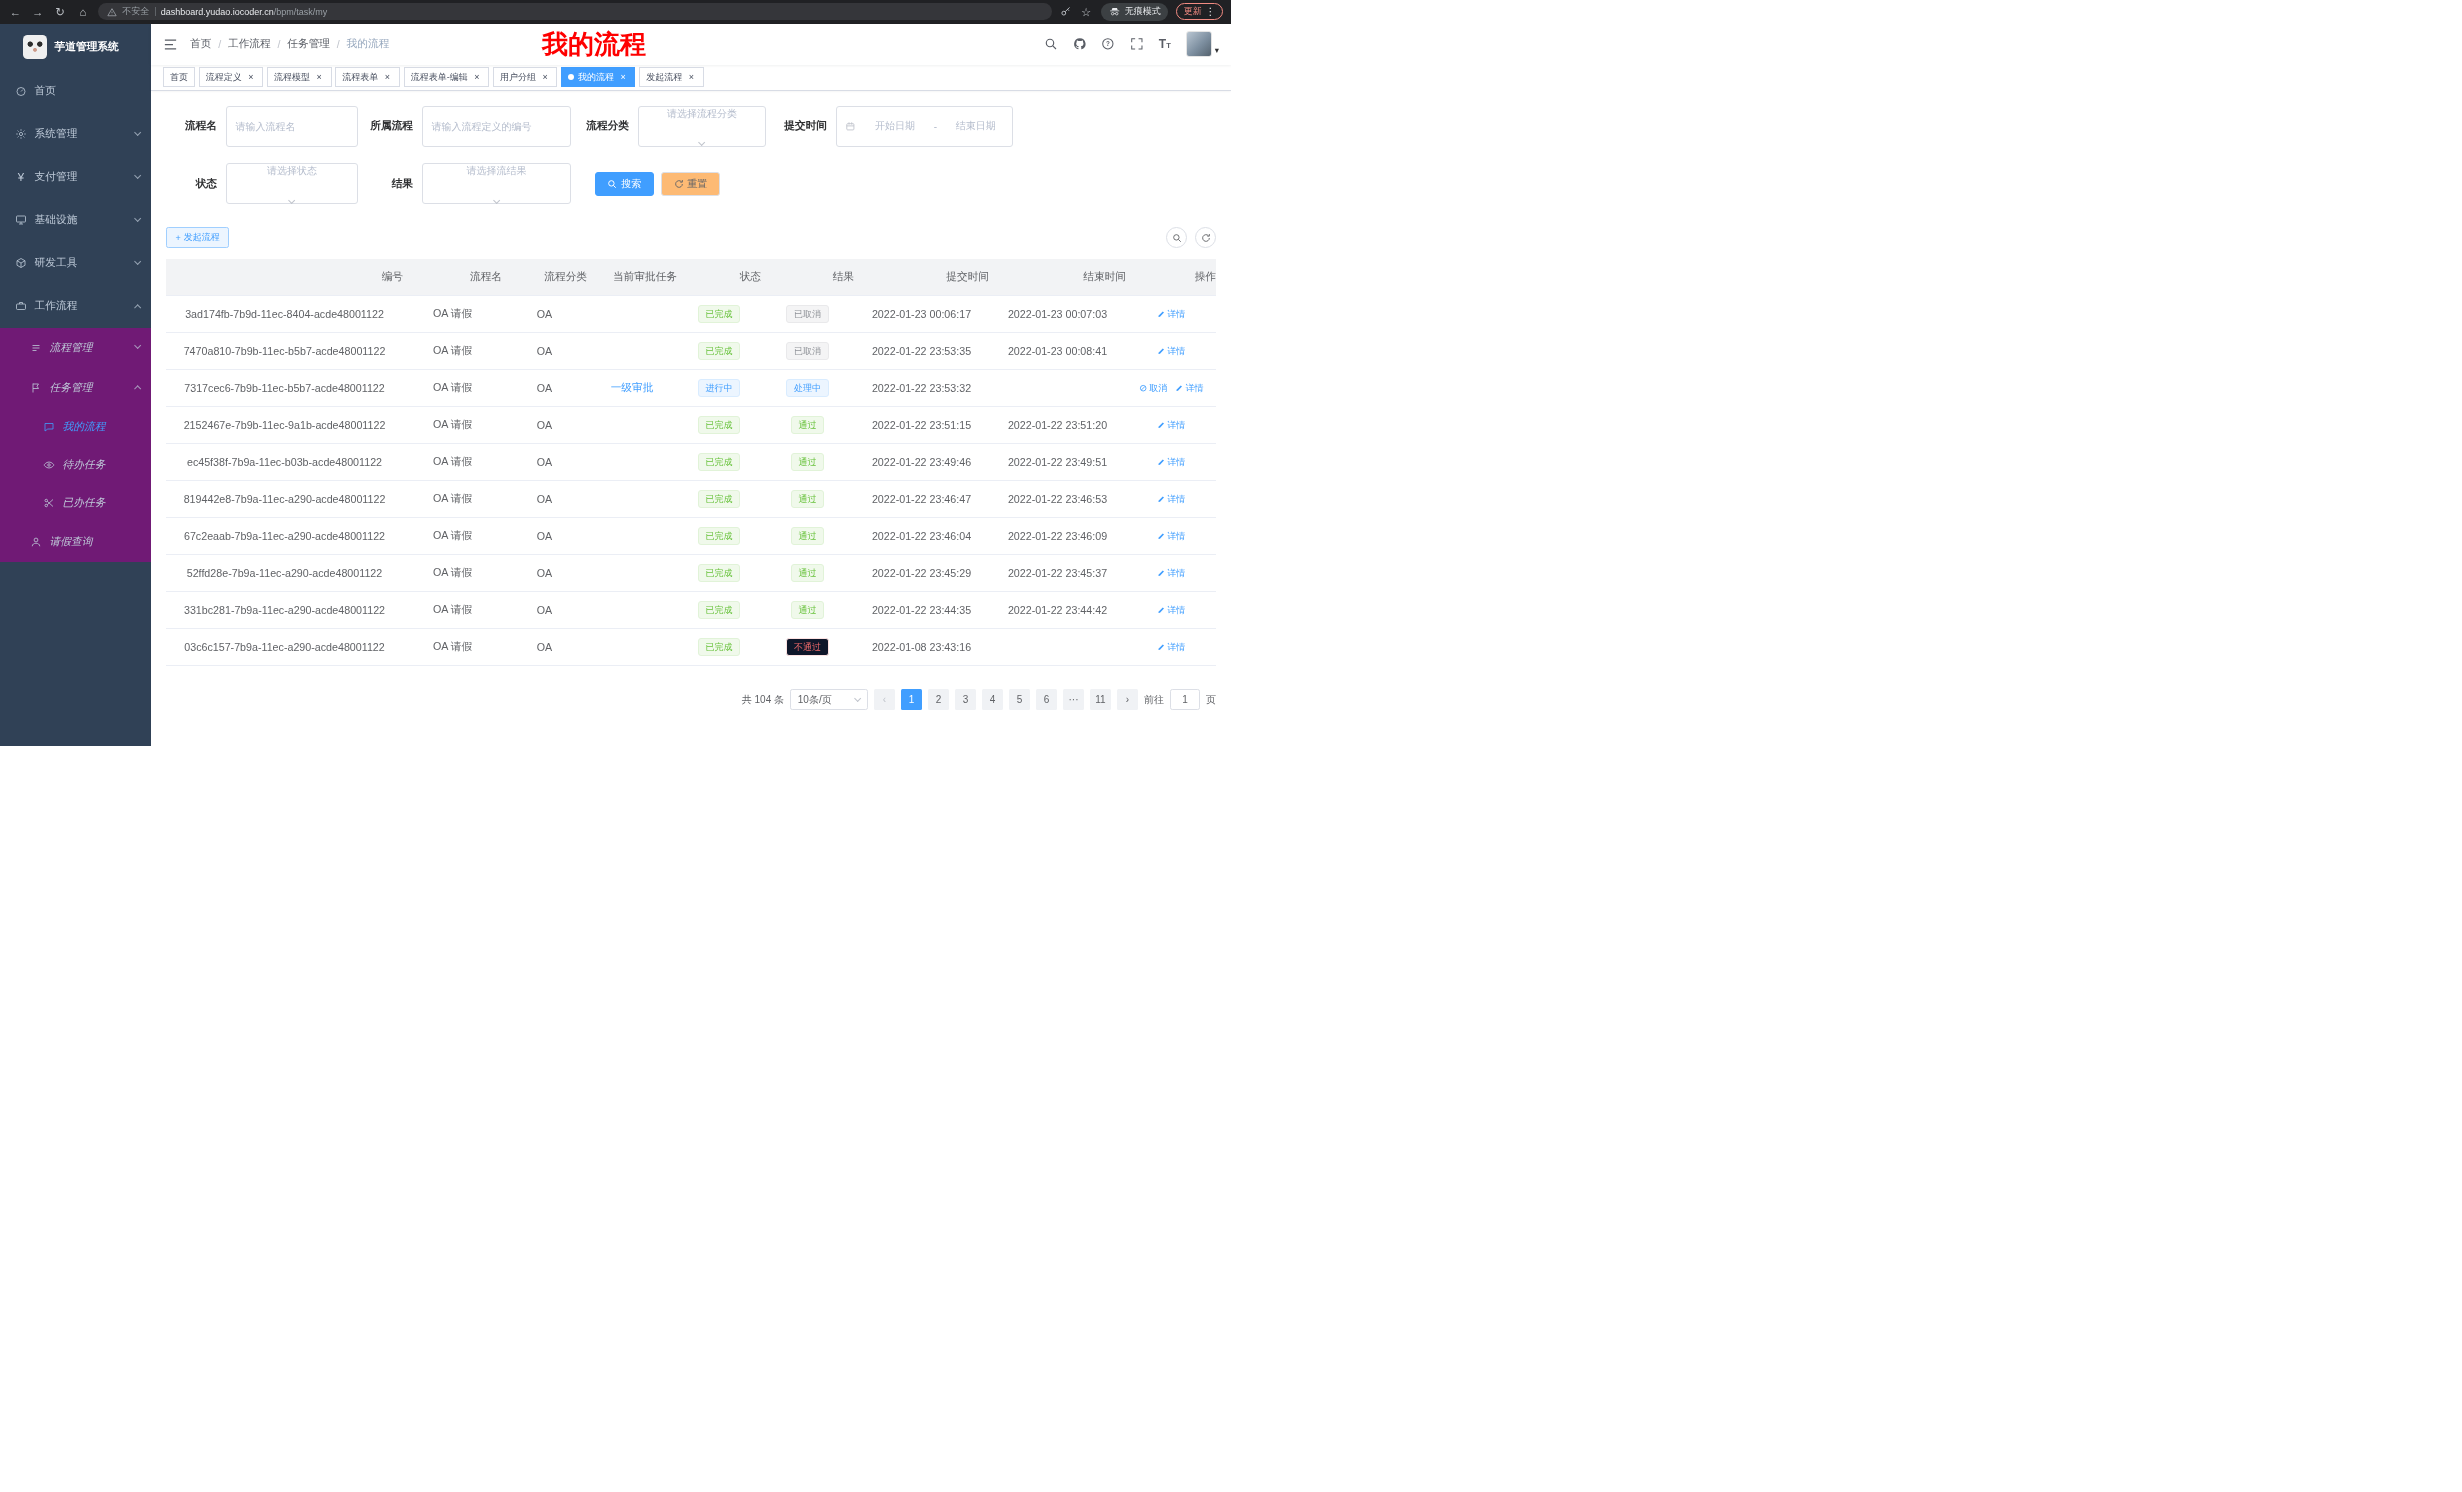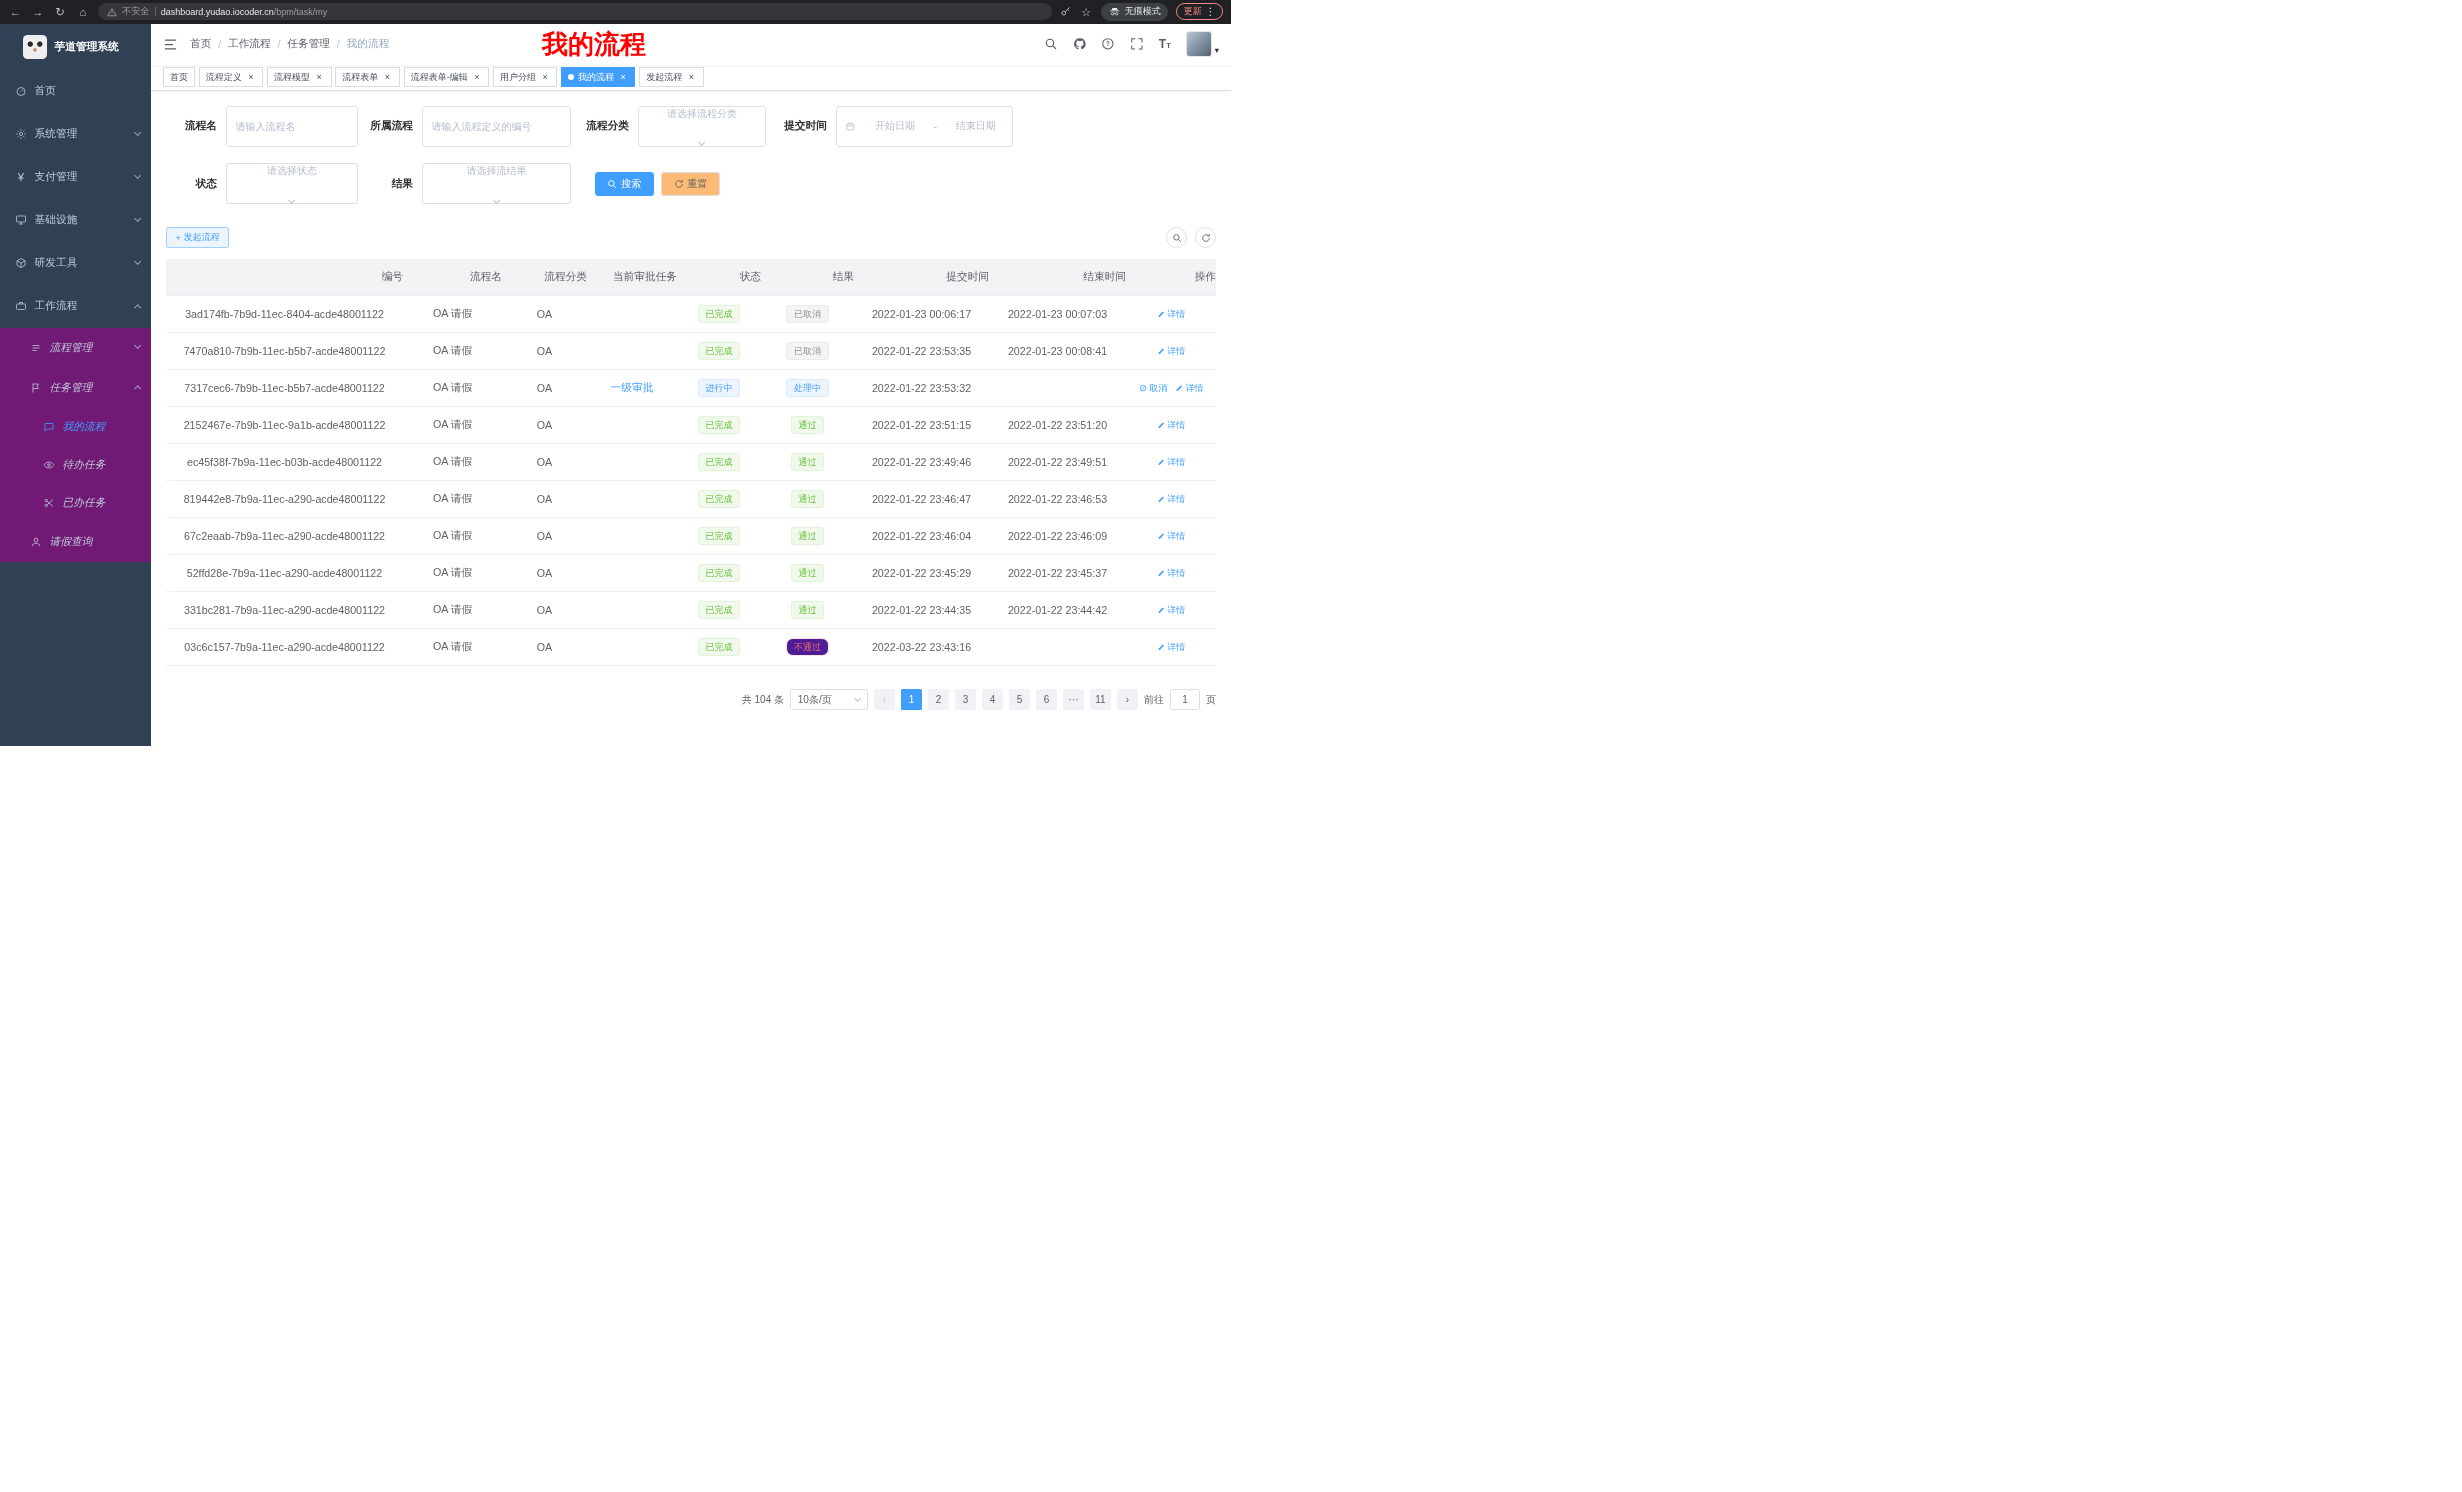--- a/index.html
+++ b/index.html
@@ -96,21 +96,21 @@
   table { width:100%; border-collapse:collapse; table-layout:fixed; margin-top:10.7px; }
   th { height:37px; background:#f2f3f5; color:#606266; font-size:10.7px; font-weight:400;
     border-bottom:0.8px solid #ebeef5; text-align:right; white-space:nowrap; }
   td { height:37px; text-align:center; font-size:10.7px; color:#606266; border-bottom:0.8px solid #ebeef5;
     white-space:nowrap; overflow:hidden; }
   .etag { display:inline-block; height:18px; line-height:16.7px; padding:0 6.8px; border-radius:3px;
     font-size:9px; border:0.8px solid; }
   .t-success { color:#67c23a; background:#f0f9eb; border-color:#e1f3d8; }
   .t-info    { color:#909399; background:#f4f4f5; border-color:#e9e9eb; }
   .t-primary { color:#409eff; background:#ecf5ff; border-color:#d9ecff; }
-  .t-danger  { color:#f56c6c; background:#4c1d95; border-color:#fde2e2;border-radius:7px; }
+  .t-danger  { color:#f56c6c; background:#0f172a; border-color:#fde2e2; }
   .op { color:#409eff; font-size:9px; display:inline-flex; align-items:center; gap:2.3px; cursor:pointer; }
   .op + .op { margin-left:7.6px; }
   .op svg { width:8.4px; height:8.4px; }
   .task-link { color:#409eff; cursor:pointer; }
 
   .pager { display:flex; align-items:center; justify-content:flex-end; gap:6px; margin-top:23px;
     font-size:10px; color:#606266; }
   .psel { width:78px; height:21px; border:0.8px solid #dcdfe6; border-radius:2.3px; display:flex;
     align-items:center; justify-content:space-between; padding:0 6.8px; color:#606266; cursor:pointer; }
   .pbtn { min-width:21px; height:21px; background:#f0f2f5; border-radius:1.5px; display:flex;
@@ -589,21 +589,21 @@
                   <span>详情</span>
                 </a></td>
           </tr>
           <tr>
             <td>03c6c157-7b9a-11ec-a290-acde48001122</td>
             <td>OA 请假</td>
             <td>OA</td>
             <td></td>
             <td><span class="etag t-success">已完成</span></td>
             <td><span class="etag t-danger">不通过</span></td>
-            <td>2022-03-22 23:43:16</td>
+            <td>2022-01-08 23:43:16</td>
             <td></td>
             <td><a class="op">
                   <svg viewBox="0 0 24 24" fill="currentColor">
                     <path d="M4 20l4.5-1L20 7.5 16.5 4 5 15.5 4 20z"></path>
                   </svg>
                   <span>详情</span>
                 </a></td>
           </tr>
         </tbody>
       </table>

